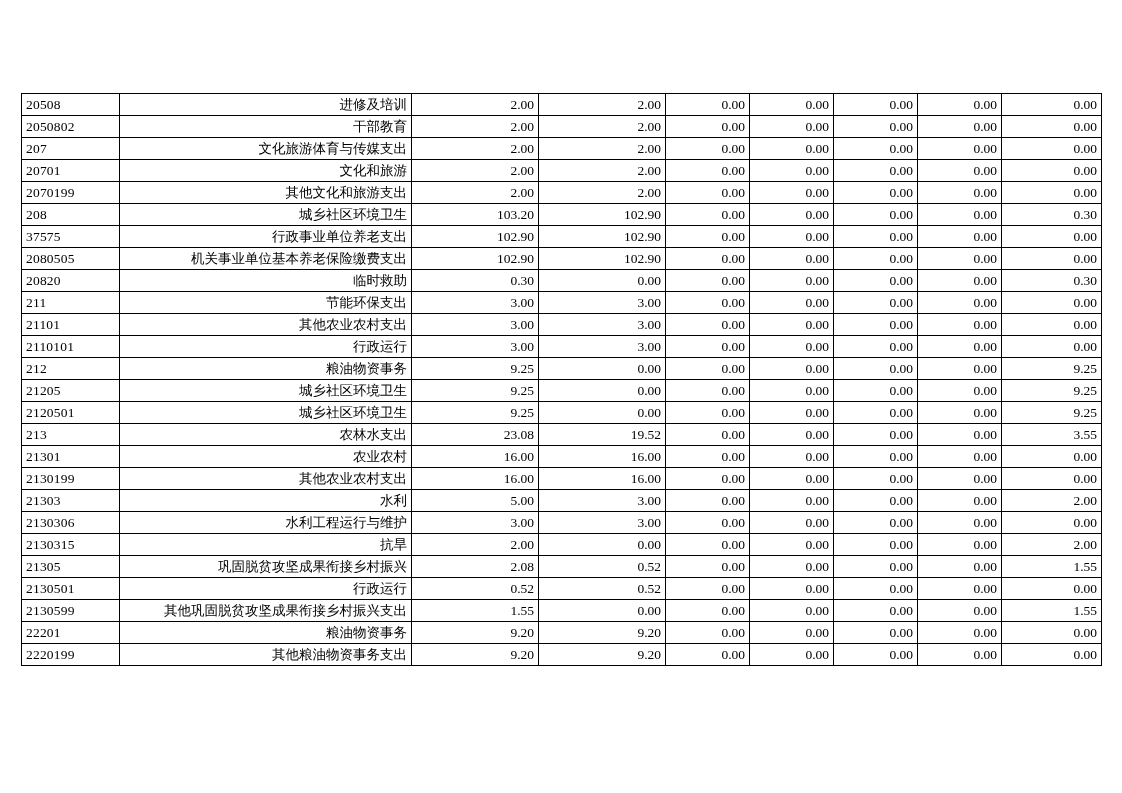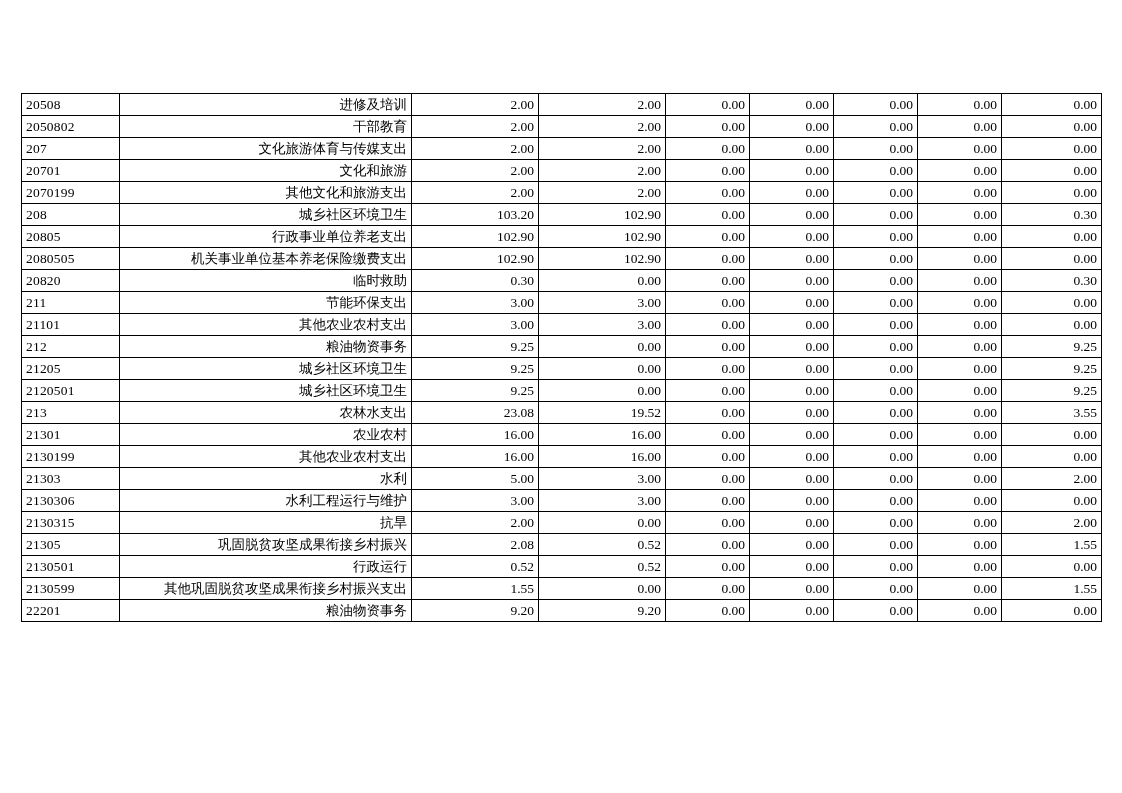--- a/index.html
+++ b/index.html
@@ -146,21 +146,21 @@
             <td class="name">城乡社区环境卫生</td>
             <td class="num">103.20</td>
             <td class="num">102.90</td>
             <td class="num">0.00</td>
             <td class="num">0.00</td>
             <td class="num">0.00</td>
             <td class="num">0.00</td>
             <td class="num">0.30</td>
           </tr>
           <tr>
-            <td class="code">20805</td>
+            <td class="code">37575</td>
             <td class="name">行政事业单位养老支出</td>
             <td class="num">102.90</td>
             <td class="num">102.90</td>
             <td class="num">0.00</td>
             <td class="num">0.00</td>
             <td class="num">0.00</td>
             <td class="num">0.00</td>
             <td class="num">0.00</td>
           </tr>
           <tr>
@@ -192,20 +192,31 @@
             <td class="num">3.00</td>
             <td class="num">0.00</td>
             <td class="num">0.00</td>
             <td class="num">0.00</td>
             <td class="num">0.00</td>
             <td class="num">0.00</td>
           </tr>
           <tr>
             <td class="code">21101</td>
             <td class="name">其他农业农村支出</td>
+            <td class="num">3.00</td>
+            <td class="num">3.00</td>
+            <td class="num">0.00</td>
+            <td class="num">0.00</td>
+            <td class="num">0.00</td>
+            <td class="num">0.00</td>
+            <td class="num">0.00</td>
+          </tr>
+          <tr>
+            <td class="code">2110101</td>
+            <td class="name">行政运行</td>
             <td class="num">3.00</td>
             <td class="num">3.00</td>
             <td class="num">0.00</td>
             <td class="num">0.00</td>
             <td class="num">0.00</td>
             <td class="num">0.00</td>
             <td class="num">0.00</td>
           </tr>
           <tr>
             <td class="code">212</td>
@@ -335,20 +346,31 @@
             <td class="num">0.00</td>
             <td class="num">0.00</td>
             <td class="num">0.00</td>
             <td class="num">0.00</td>
             <td class="num">0.00</td>
             <td class="num">1.55</td>
           </tr>
           <tr>
             <td class="code">22201</td>
             <td class="name">粮油物资事务</td>
+            <td class="num">9.20</td>
+            <td class="num">9.20</td>
+            <td class="num">0.00</td>
+            <td class="num">0.00</td>
+            <td class="num">0.00</td>
+            <td class="num">0.00</td>
+            <td class="num">0.00</td>
+          </tr>
+          <tr>
+            <td class="code">2220199</td>
+            <td class="name">其他粮油物资事务支出</td>
             <td class="num">9.20</td>
             <td class="num">9.20</td>
             <td class="num">0.00</td>
             <td class="num">0.00</td>
             <td class="num">0.00</td>
             <td class="num">0.00</td>
             <td class="num">0.00</td>
           </tr>
         </tbody>
     </table>

